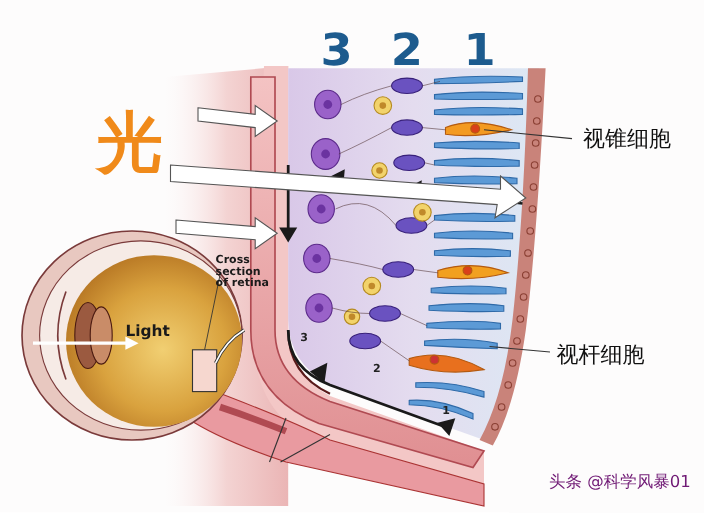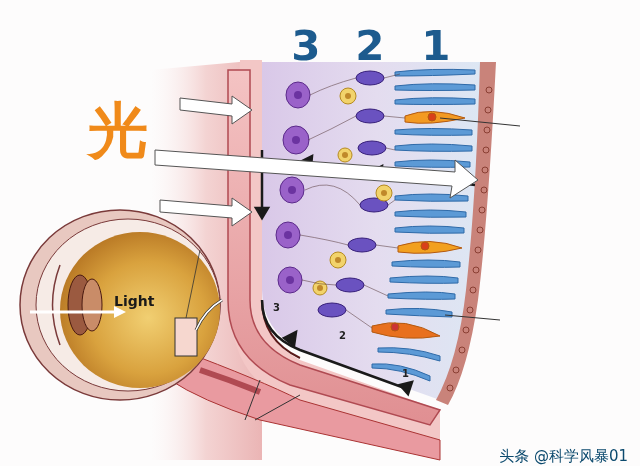--- a/index.html
+++ b/index.html
@@ -2,21 +2,21 @@
 <html><head>
 <meta charset="utf-8">
 <style>
   html, body { margin: 0; padding: 0; background: #ffffff; }
   #canvas { position: relative; width: 640px; height: 466px; overflow: hidden; background: #fdfcfc; font-family: "DejaVu Sans", sans-serif; }
   svg.art { position: absolute; left: 0; top: 0; }
   .num { position: absolute; font-family: "DejaVu Sans", sans-serif; font-weight: 900; font-size: 40px; color: #1d5b8e; line-height: 1; transform: scaleX(1.05); }
   .light-char { position: absolute; left: 88px; top: 100px; font-family: "DejaVu Sans", sans-serif; font-weight: 900; font-size: 60px; color: #f08a1a; line-height: 1; }
   .label { position: absolute; font-family: "DejaVu Sans", sans-serif; font-size: 20px; color: #111; white-space: nowrap; line-height: 1; }
   .en-label { position: absolute; font-family: "DejaVu Sans", sans-serif; font-weight: 700; color: #1a1a1a; line-height: 1.05; }
-  .watermark { position: absolute; right: 12px; bottom: 0; font-family: "DejaVu Sans", sans-serif; font-size: 15px; color: #0c4a6e; white-space: nowrap; }
+  .watermark { position: absolute; right: 12px; bottom: 18px; font-family: "DejaVu Sans", sans-serif; font-size: 15px; color: #701a75; white-space: nowrap; }
   .small-num { position: absolute; font-family: "DejaVu Sans", sans-serif; font-weight: 700; font-size: 10px; color: #222; }
 </style>
 </head>
 <body>
 
 <div id="canvas">
 
   <svg class="art" width="640" height="466" viewBox="0 0 640 466">
     <defs>
       <linearGradient id="tissueGrad" x1="0" y1="0" x2="1" y2="0">
@@ -190,21 +190,28 @@
       <line x1="255" y1="420" x2="300" y2="395"></line>
     </g>
   </svg>
 
   <div class="num" style="left:292px; top:26px;">3</div>
   <div class="num" style="left:356px; top:26px;">2</div>
   <div class="num" style="left:422px; top:26px;">1</div>
 
   <div class="light-char">光</div>
 
-
+  <div class="label" style="left:530px; top:116px;">视锥细胞</div>
+  <div class="label" style="left:506px; top:312px;">视杆细胞</div>
+
+  <div class="en-label" style="left:196px; top:232px; font-size:10px;">
+    <div>Cross</div>
+    <div>section</div>
+    <div>of retina</div>
+  </div>
   <div class="en-label" style="left:114px; top:294px; font-size:14px;">Light</div>
 
   <div class="small-num" style="left:273px; top:302px;">3</div>
   <div class="small-num" style="left:339px; top:330px;">2</div>
   <div class="small-num" style="left:402px; top:368px;">1</div>
 
   <div class="watermark">头条 @科学风暴01</div>
 </div>
 
 </body></html>

